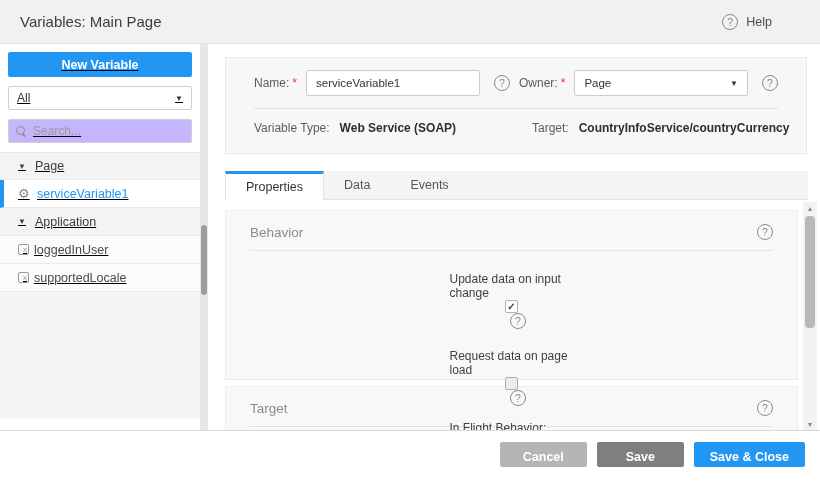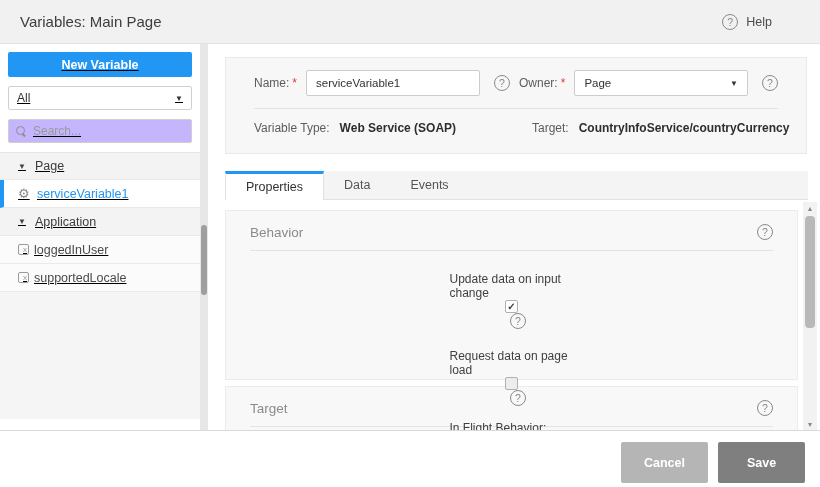--- a/index.html
+++ b/index.html
@@ -102,21 +102,21 @@
   .v-scroll { position:absolute; top:158px; right:3px; bottom:0; width:14px; background:#f2f2f3; }
   .v-arrow { position:absolute; left:0; width:14px; height:12px; display:flex; align-items:center;
              justify-content:center; font-size:7px; color:#8a8a8a; cursor:pointer; }
   .v-arrow.up { top:0; } .v-arrow.down { bottom:0; }
   .v-thumb { position:absolute; left:2px; top:14px; width:10px; height:112px; background:#b9b9ba; border-radius:4px; }
 
   
   .footer { position:absolute; bottom:0; left:0; right:0; height:57px; background:#fff;
             border-top:1px solid #d9d9d9; display:flex; justify-content:flex-end; align-items:flex-start;
             padding:11px 15px 0 0; gap:10px; }
-  .fbtn { height:41px; min-width:87px; border:none; border-radius:2px; color:#fff; font-family:inherit;
+  .fbtn { height:25px; min-width:87px; border:none; border-radius:2px; color:#fff; font-family:inherit;
           font-size:12.5px; font-weight:bold; padding:8px 16px; cursor:pointer; }
   .fbtn.cancel { background:#b5b5b6; }
   .fbtn.save { background:#7f7f80; }
   .fbtn.saveclose { background:#2196f3; }
 </style>
 </head>
 <body>
 
 <div class="app">
 
@@ -252,15 +252,16 @@
       <span class="v-arrow up">▲</span>
       <div class="v-thumb"></div>
       <span class="v-arrow down">▼</span>
     </div>
 
   </div>
 
   <div class="footer">
     <button class="fbtn cancel">Cancel</button>
     <button class="fbtn save">Save</button>
+    <button class="fbtn saveclose">Save &amp; Close</button>
   </div>
 
 </div>
 
 </body></html>

